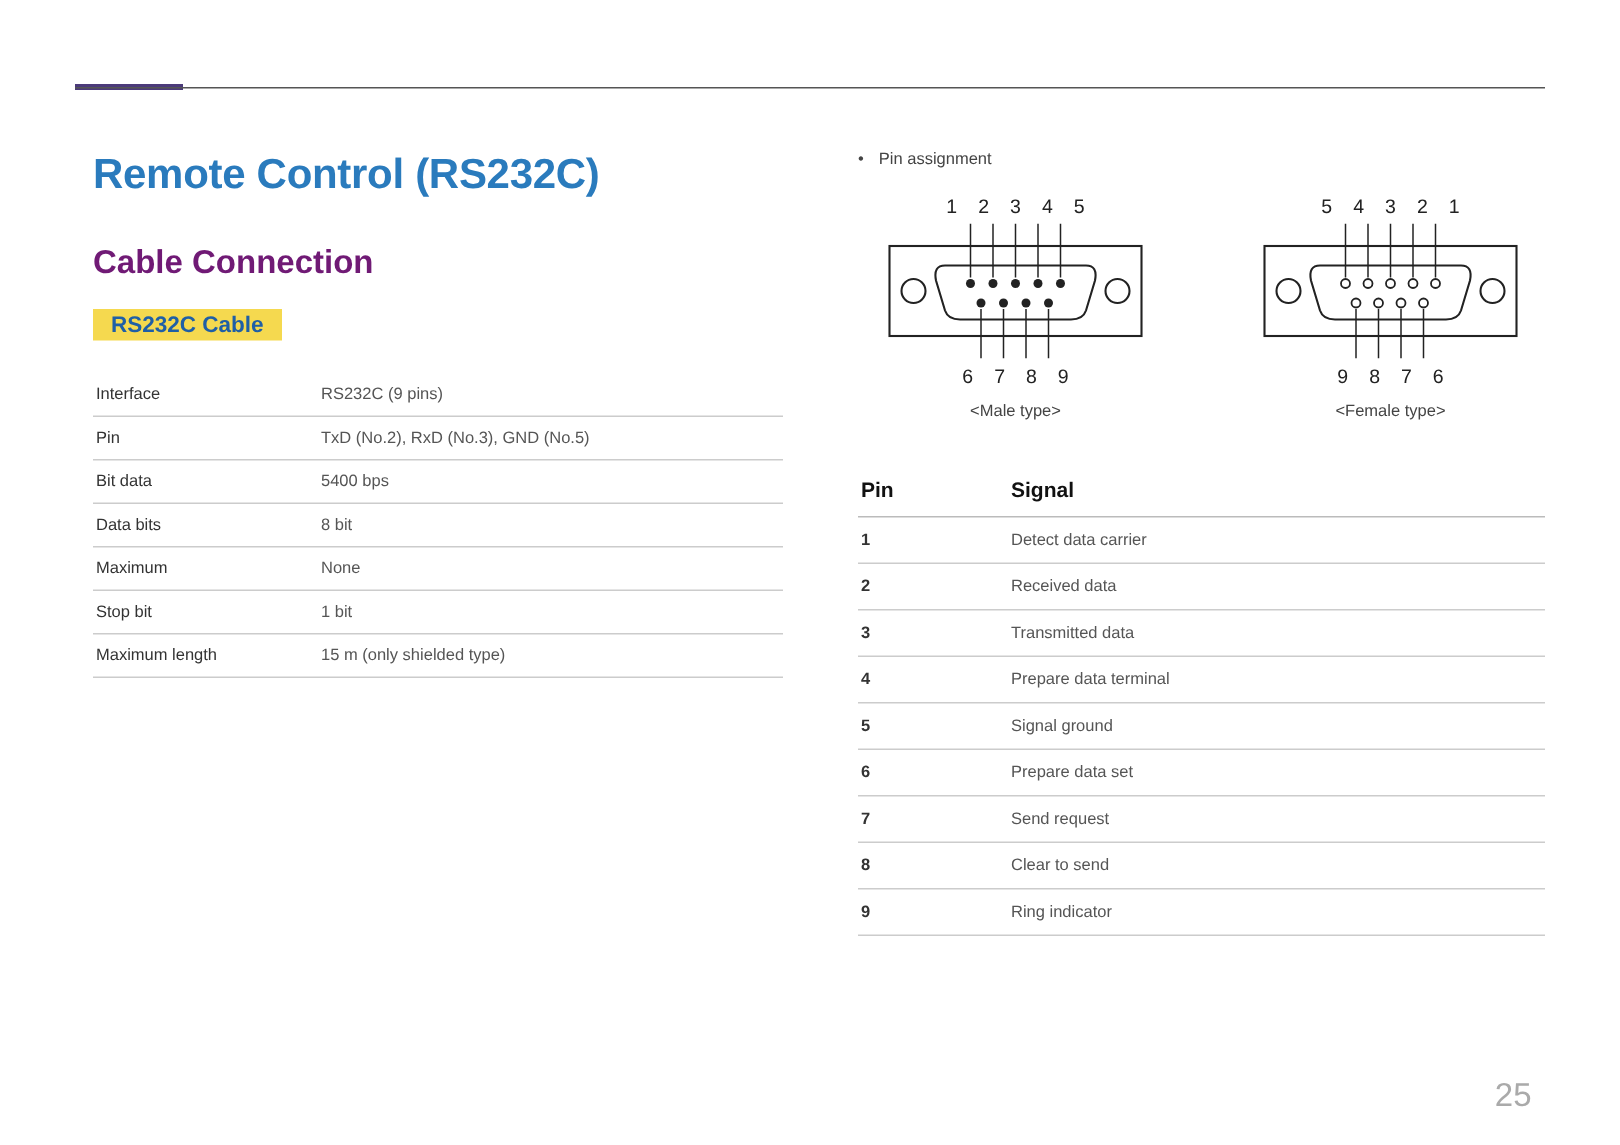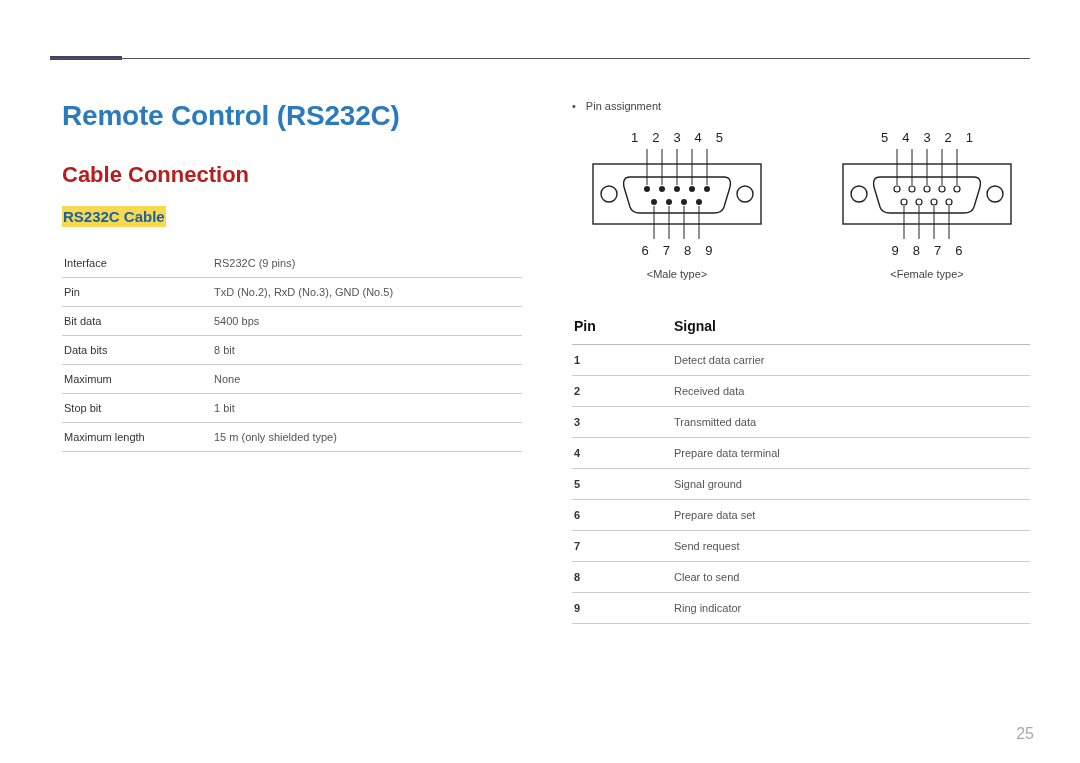--- a/index.html
+++ b/index.html
@@ -36,32 +36,32 @@
   .left-col { flex: 0 0 460px; }
   .right-col { flex: 1; }
   h1 {
     color: #2a7bbd;
     font-size: 28px;
     font-weight: 700;
     margin-bottom: 30px;
     letter-spacing: -0.2px;
   }
   h2 {
-    color: #b91c1c;
+    color: #701a75;
     font-size: 22px;
     font-weight: 700;
     margin-bottom: 18px;
   }
   .hl-heading {
     display: inline-block;
     background: #f5d94f;
     color: #1f5fa6;
     font-size: 15px;
     font-weight: 700;
-    padding: 2px 1px;
+    padding: 2px 12px;
     margin-bottom: 22px;
   }
   .spec-table {
     width: 100%;
     font-size: 11px;
     border-collapse: collapse;
   }
   .spec-table td {
     padding: 8px 2px;
     border-bottom: 1px solid #ccc;
@@ -129,22 +129,22 @@
     color: #555;
   }
   .signal-table td.pin-n {
     font-weight: 700;
     color: #333;
     width: 100px;
   }
   .page-num {
     position: absolute;
     bottom: 20px;
-    right: 46px;
-    font-size: 16px;
+    right: 59px;
+    font-size: 22px;
     color: #aaa;
   }
 </style>
 </head>
 <body>
 
 <div class="tab-mark"></div>
 <div class="top-rule"></div>
 
 <div class="columns">

